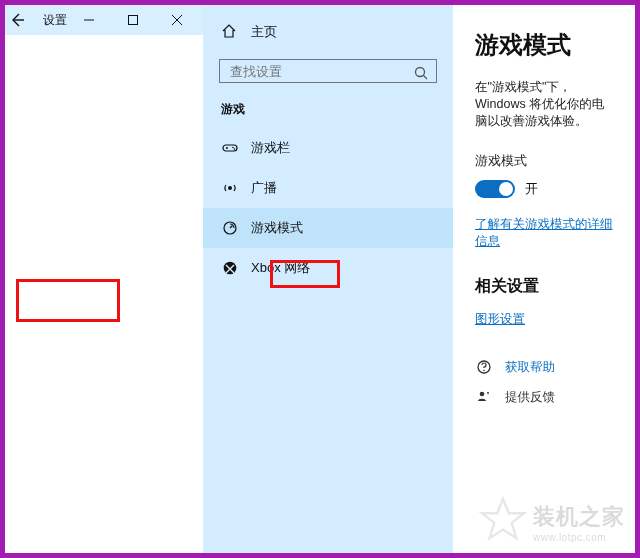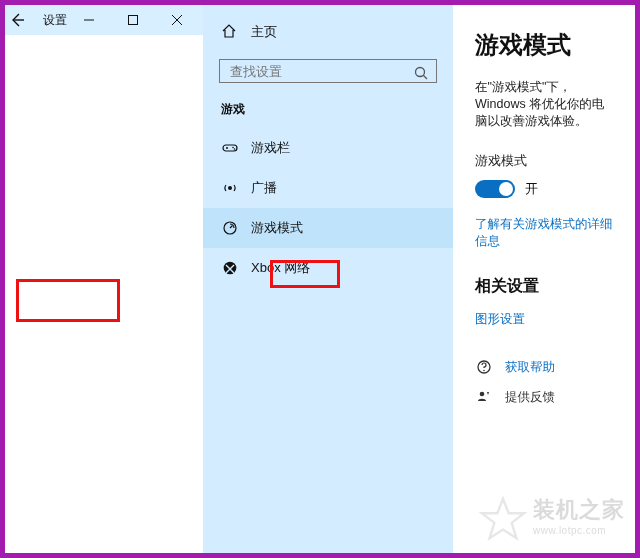--- a/index.html
+++ b/index.html
@@ -23,29 +23,29 @@
 .navitem .icn { width: 18px; height:18px; display:flex; align-items:center; justify-content:center; color:#222; }
 .navitem.selected { background: #bfe3fb; }
 .content { flex:1; padding: 24px 22px 0 22px; background:#fff; overflow:hidden; position:relative; }
 .h1 { font-size: 24px; font-weight: 600; color:#111; margin-bottom: 18px; }
 .desc { font-size: 12.5px; color:#222; margin-bottom: 22px; }
 .sub { font-size: 13px; color:#222; margin-bottom: 10px; }
 .toggle { display:flex; align-items:center; gap:10px; margin-bottom: 18px; }
 .switch { width: 40px; height: 18px; background:#0a6fc2; border-radius: 9px; position:relative; }
 .knob { position:absolute; right:2px; top:2px; width:14px; height:14px; background:#fff; border-radius:50%; }
 .tstate { font-size: 13px; color:#111; }
-.link { color:#0a6fc2; font-size: 12.5px; cursor:pointer; display:inline-block; }
+.link { color:#0a6fc2; font-size: 12.5px; cursor:pointer; display:inline-block;text-decoration:underline; }
 .h2 { font-size: 16px; font-weight:600; color:#111; margin-top: 26px; margin-bottom: 12px; }
 .helpblock { margin-top: 30px; display:flex; flex-direction:column; gap:12px; }
 .helprow { display:flex; align-items:center; gap:12px; font-size: 12.5px; }
 .helprow .hicon { width:18px; height:18px; display:flex; align-items:center; justify-content:center; color:#333; }
 .helprow .txt { color:#0a6fc2; }
 .redbox1 { position:absolute; border: 3px solid #e11; pointer-events:none; left:11px; top:274px; width:104px; height:43px; z-index:5; }
 .redbox2 { position:absolute; border: 3px solid #e11; pointer-events:none; left:265px; top:255px; width:70px; height:28px; z-index:5; }
-.watermark { position:absolute; right:10px; bottom:10px; display:flex; align-items:flex-start; gap:6px; opacity:.35; pointer-events:none; }
+.watermark { position:absolute; right:10px; bottom:10px; display:flex; align-items:flex-end; gap:6px; opacity:.35; pointer-events:none; }
 .watermark svg { width:48px; height:48px; }
 .wmtext { display:flex; flex-direction:column; color:#999; }
 .wmtext .cn { font-size:22px; font-weight:600; letter-spacing:1px; }
 .wmtext .en { font-size:10px; letter-spacing:0.5px; }
 svg { display:block; }
 </style>
 </head>
 <body>
 
 <div class="window">

